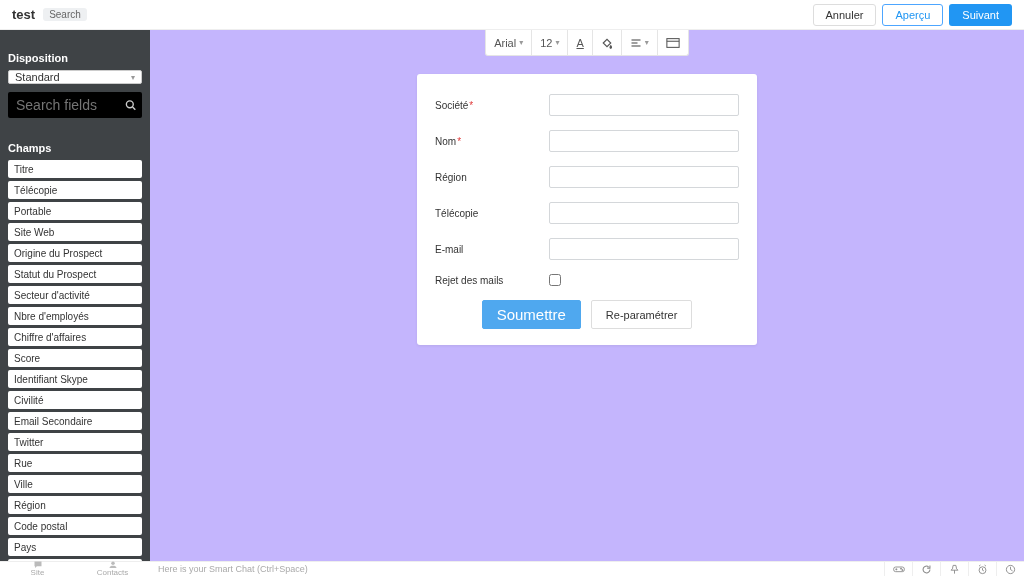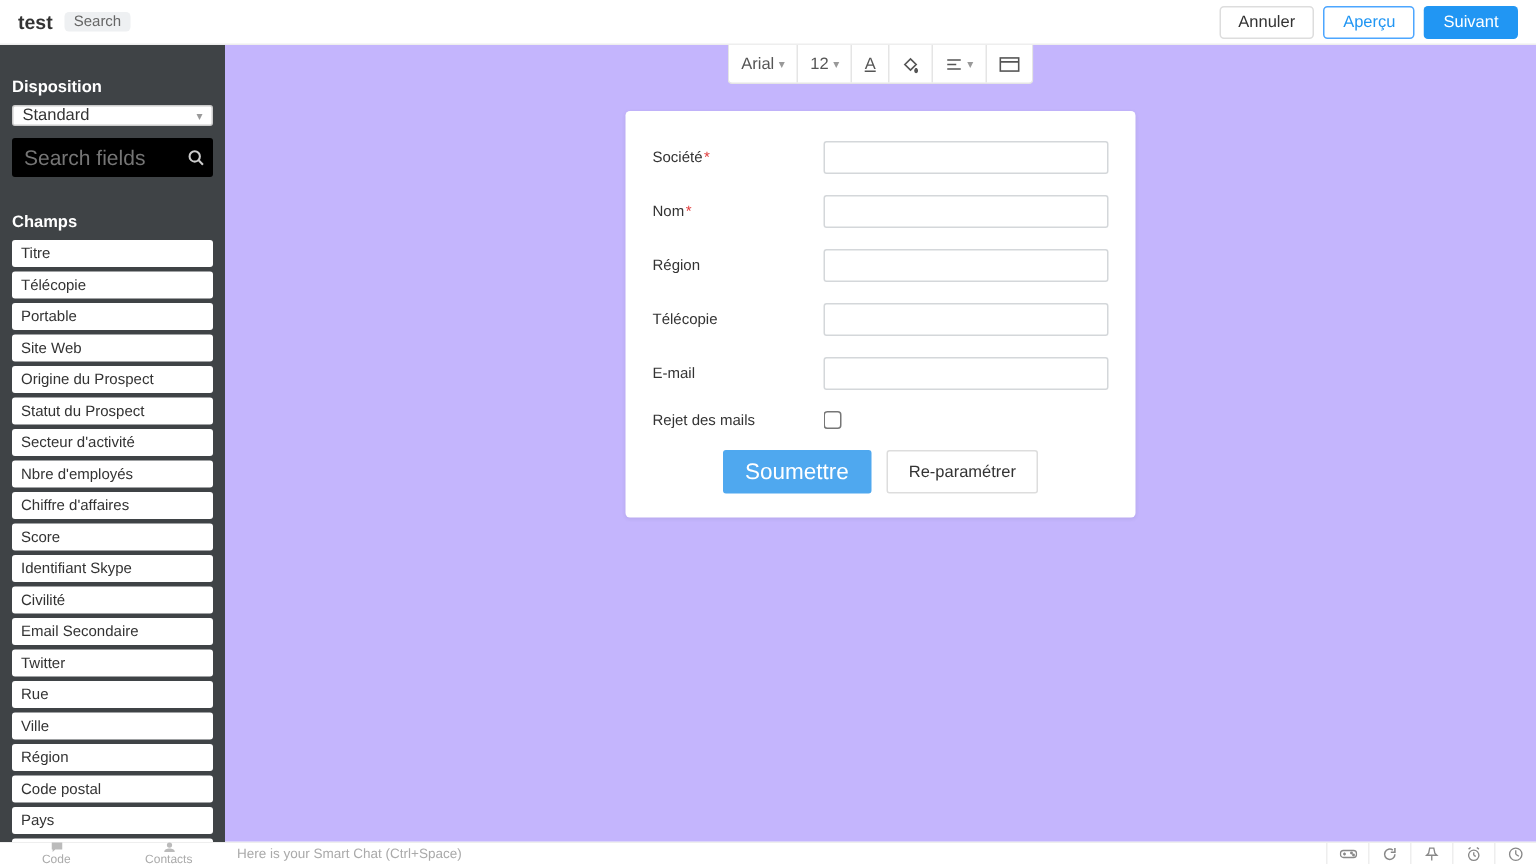--- a/index.html
+++ b/index.html
@@ -178,21 +178,21 @@
       </div>
     </div>
   </div>
 </div>
 
 <div class="bottombar">
   <div class="tabicon">
     <svg width="10" height="7" viewBox="0 0 16 12" fill="#bbb">
         <path d="M2 1h12v8H6l-3 3V9H2z"></path>
       </svg>
-    <span>Code</span>
+    <span>Site</span>
   </div>
   <div class="tabicon">
     <svg width="10" height="7" viewBox="0 0 16 12" fill="#bbb">
         <circle cx="8" cy="4" r="3"></circle>
         <path d="M2 12c0-3 3-4 6-4s6 1 6 4z"></path>
       </svg>
     <span>Contacts</span>
   </div>
   <div class="smart">Here is your Smart Chat (Ctrl+Space)</div>
   <div class="right-icons">

